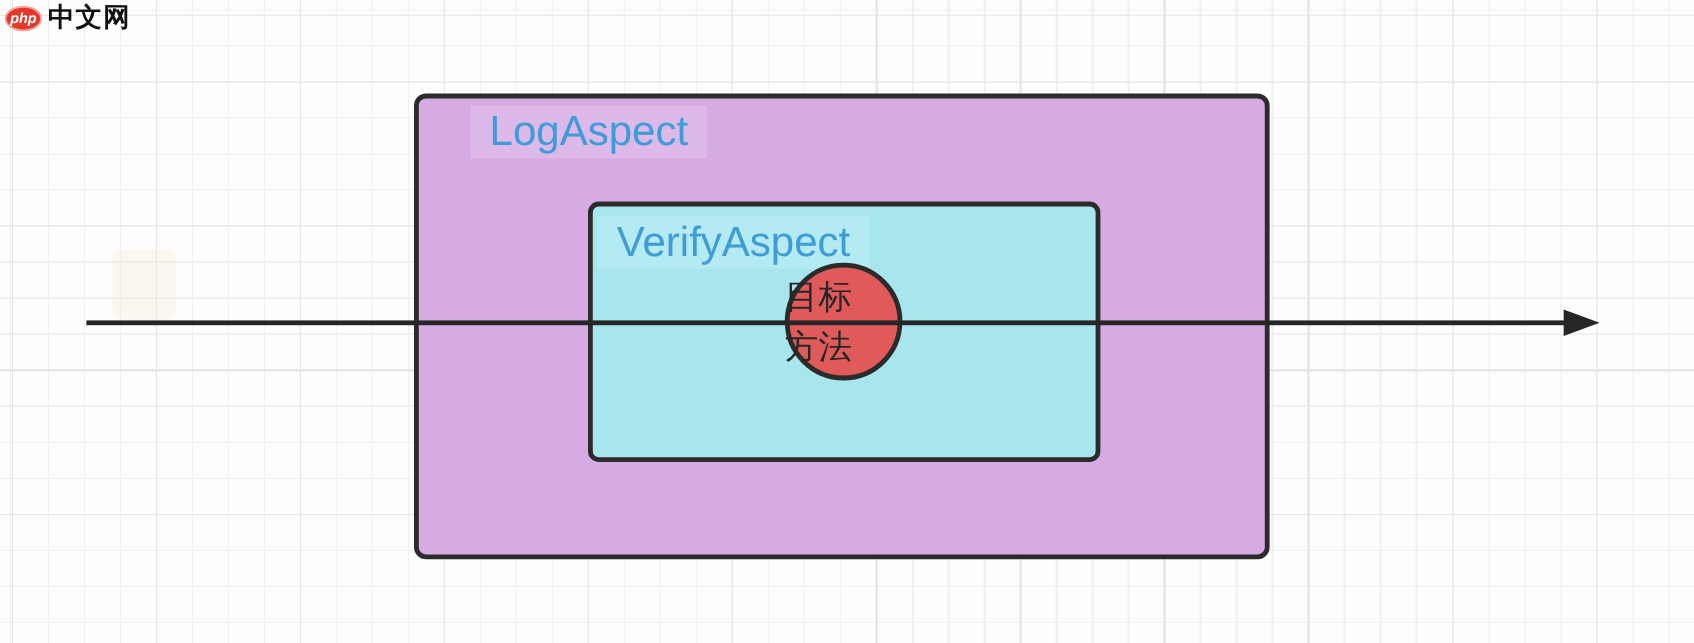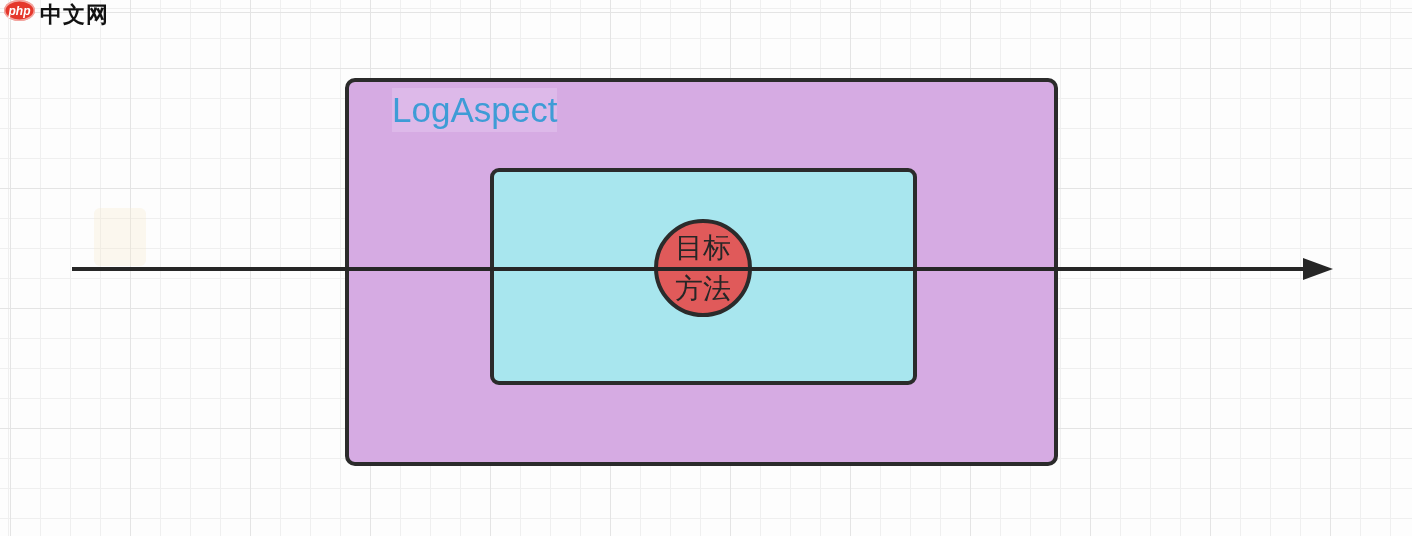--- a/index.html
+++ b/index.html
@@ -11,21 +11,21 @@
     background-color:var(--canvas-bg,#fdfdfd);
     background-image:
       repeating-linear-gradient(to right, var(--grid-major,#e4e4e4) 0 1px, transparent 1px 120px),
       repeating-linear-gradient(to bottom, var(--grid-major,#e4e4e4) 0 1px, transparent 1px 120px),
       repeating-linear-gradient(to right, var(--grid-minor,#efefef) 0 1px, transparent 1px 30px),
       repeating-linear-gradient(to bottom, var(--grid-minor,#efefef) 0 1px, transparent 1px 30px);
     background-position:10px 0, 0 68px, 10px 0, 0 8px;
   }
 
   
-  .logo{position:absolute;left:4px;top:0;display:flex;gap:5px;z-index:10;}
+  .logo{position:absolute;left:4px;top:0;display:flex;align-items:center;gap:5px;z-index:10;}
   .logo-badge{
     width:31px;height:21px;border-radius:50%;
     background:var(--logo-red,#e5382c);
     color:#fff;font-weight:bold;font-style:italic;font-size:12px;
     display:flex;align-items:center;justify-content:center;
     box-shadow:inset 0 0 0 1.5px rgba(255,255,255,.55);
   }
   .logo-site{font-weight:bold;font-size:22px;color:var(--logo-ink,#111111);letter-spacing:1px;}
 
   
@@ -34,34 +34,34 @@
 
   
   .box{position:absolute;box-sizing:border-box;border:4px solid var(--stroke,#2b2b2b);}
   .outer-box{left:345px;top:78px;width:713px;height:388px;border-radius:10px;
     background:var(--purple-fill,#d6abe3);z-index:1;}
   .inner-box{left:490px;top:168px;width:427px;height:217px;border-radius:9px;
     background:var(--cyan-fill,#a8e6ee);z-index:2;}
 
   .shape-label{
     position:absolute;font-size:35px;line-height:44px;
-    color:var(--label-blue,#3e9cd6);padding:0 0;white-space:nowrap;
+    color:var(--label-blue,#3e9cd6);padding:0 16px;white-space:nowrap;
   }
   .outer-label{left:392px;top:88px;background:var(--purple-label-bg,#ddb9e9);z-index:3;}
   .inner-label{left:498px;top:180px;background:var(--cyan-label-bg,#b4eaf1);z-index:3;}
 
   
   .target-circle{
     position:absolute;left:654px;top:219px;width:98px;height:98px;
     box-sizing:border-box;border:4px solid var(--stroke,#2b2b2b);border-radius:50%;
     background:var(--red-fill,#e05a5a);z-index:4;
   }
   .target-text{
     position:absolute;left:654px;top:219px;width:98px;height:98px;
-    display:flex;flex-direction:column;align-items:center;justify-content:center;
+    display:flex;flex-direction:column;justify-content:center;
     font-size:28px;line-height:41px;color:var(--ink,#262626);z-index:6;
   }
 
   
   .flow-line{position:absolute;left:72px;top:267px;width:1233px;height:4px;
     background:var(--ink,#262626);z-index:5;}
   .flow-head{position:absolute;left:1303px;top:258px;width:0;height:0;
     border-left:30px solid var(--ink,#262626);
     border-top:11px solid transparent;border-bottom:11px solid transparent;z-index:5;}
 
@@ -78,20 +78,21 @@
     <span class="logo-badge">php</span>
     <span class="logo-site">中文网</span>
   </div>
 
   <div class="smudge"></div>
 
   <div class="box outer-box"></div>
   <div class="shape-label outer-label">LogAspect</div>
 
   <div class="box inner-box"></div>
+  <div class="shape-label inner-label">VerifyAspect</div>
 
   <div class="target-circle"></div>
 
   <div class="flow-line"></div>
   <div class="flow-head"></div>
 
   <div class="target-text">
     <span>目标</span>
     <span>方法</span>
   </div>

